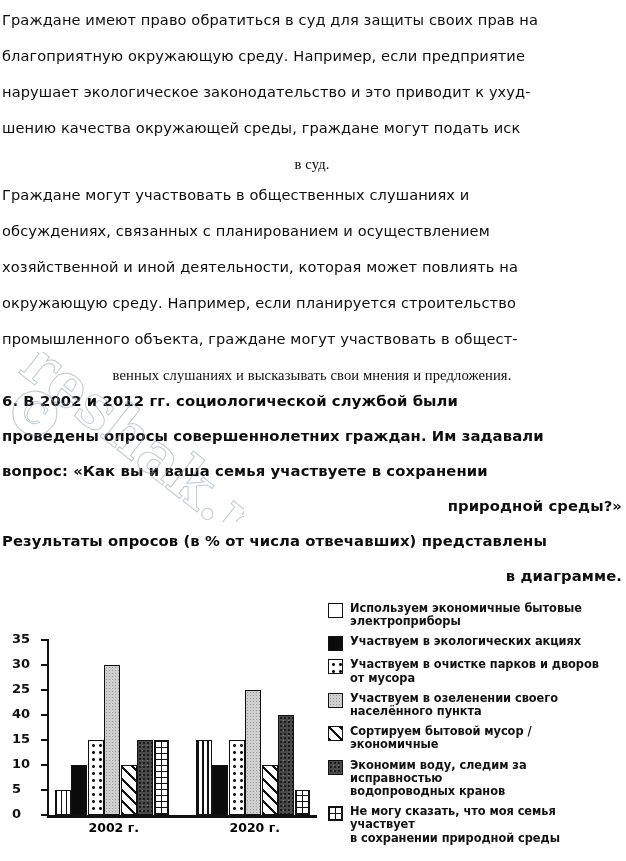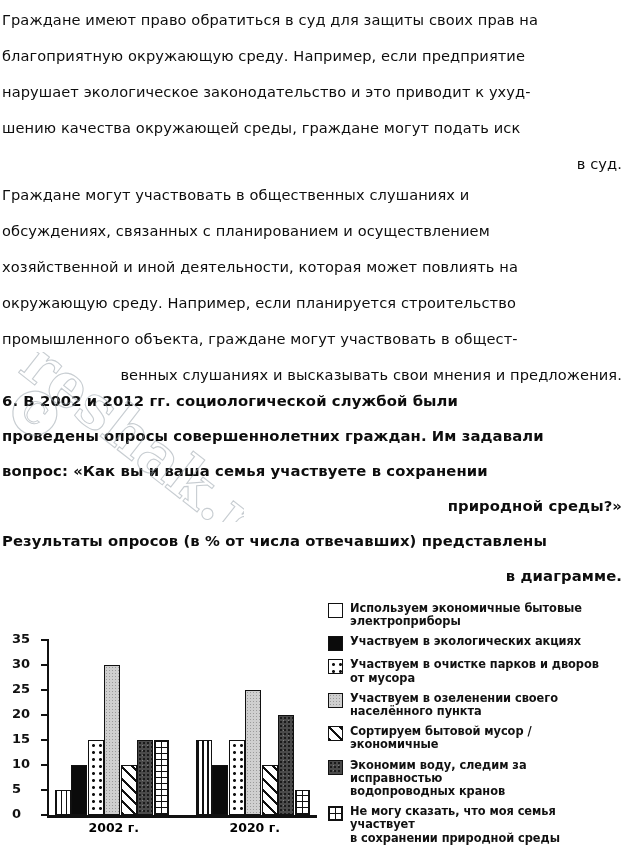--- a/index.html
+++ b/index.html
@@ -16,21 +16,21 @@
   
   .para{
     font-size:14.6px;
     line-height:36px;
     text-align:justify;
     text-justify:inter-word;
     margin:0;
     padding:0 20px 0 2px;
     letter-spacing:0.1px;
   }
-  .para .lastline{text-align:right;}
+  .para .lastline{text-align:center;font-family:Liberation Serif, serif;}
   #para-1{position:absolute;left:0;top:2px;width:620px;}
   #para-2{position:absolute;left:0;top:177px;width:620px;}
 
   
   .bold-block{
     font-size:14.8px;
     font-weight:bold;
     line-height:35px;
     text-align:justify;
     text-justify:inter-word;
@@ -192,21 +192,21 @@
   </svg>
 
   <div id="figure">
 
     <div class="chart-wrap">
       <div class="ylabels" id="ylabels">
           <div class="ylabel" style="top: 175px;">0</div>
           <div class="ylabel" style="top: 150px;">5</div>
           <div class="ylabel" style="top: 125px;">10</div>
           <div class="ylabel" style="top: 100px;">15</div>
-          <div class="ylabel" style="top: 75px;">20</div>
+          <div class="ylabel" style="top: 75px;">40</div>
           <div class="ylabel" style="top: 50px;">25</div>
           <div class="ylabel" style="top: 25px;">30</div>
           <div class="ylabel" style="top: 0px;">35</div>
         </div>
       <div class="axis-y"></div>
       <div class="axis-x"></div>
       <div class="bars" id="bars">
           <div class="bar p-vlines" title="Используем экономичные бытовые электроприборы: 5%" style="left: 6px; width: 15.9286px; height: 25px;"></div>
           <div class="bar p-solid" title="Участвуем в экологических акциях: 10%" style="left: 22.4286px; width: 15.9286px; height: 50px;"></div>
           <div class="bar p-dots" title="Участвуем в очистке парков и дворов от мусора: 15%" style="left: 38.8571px; width: 15.9286px; height: 75px;"></div>

